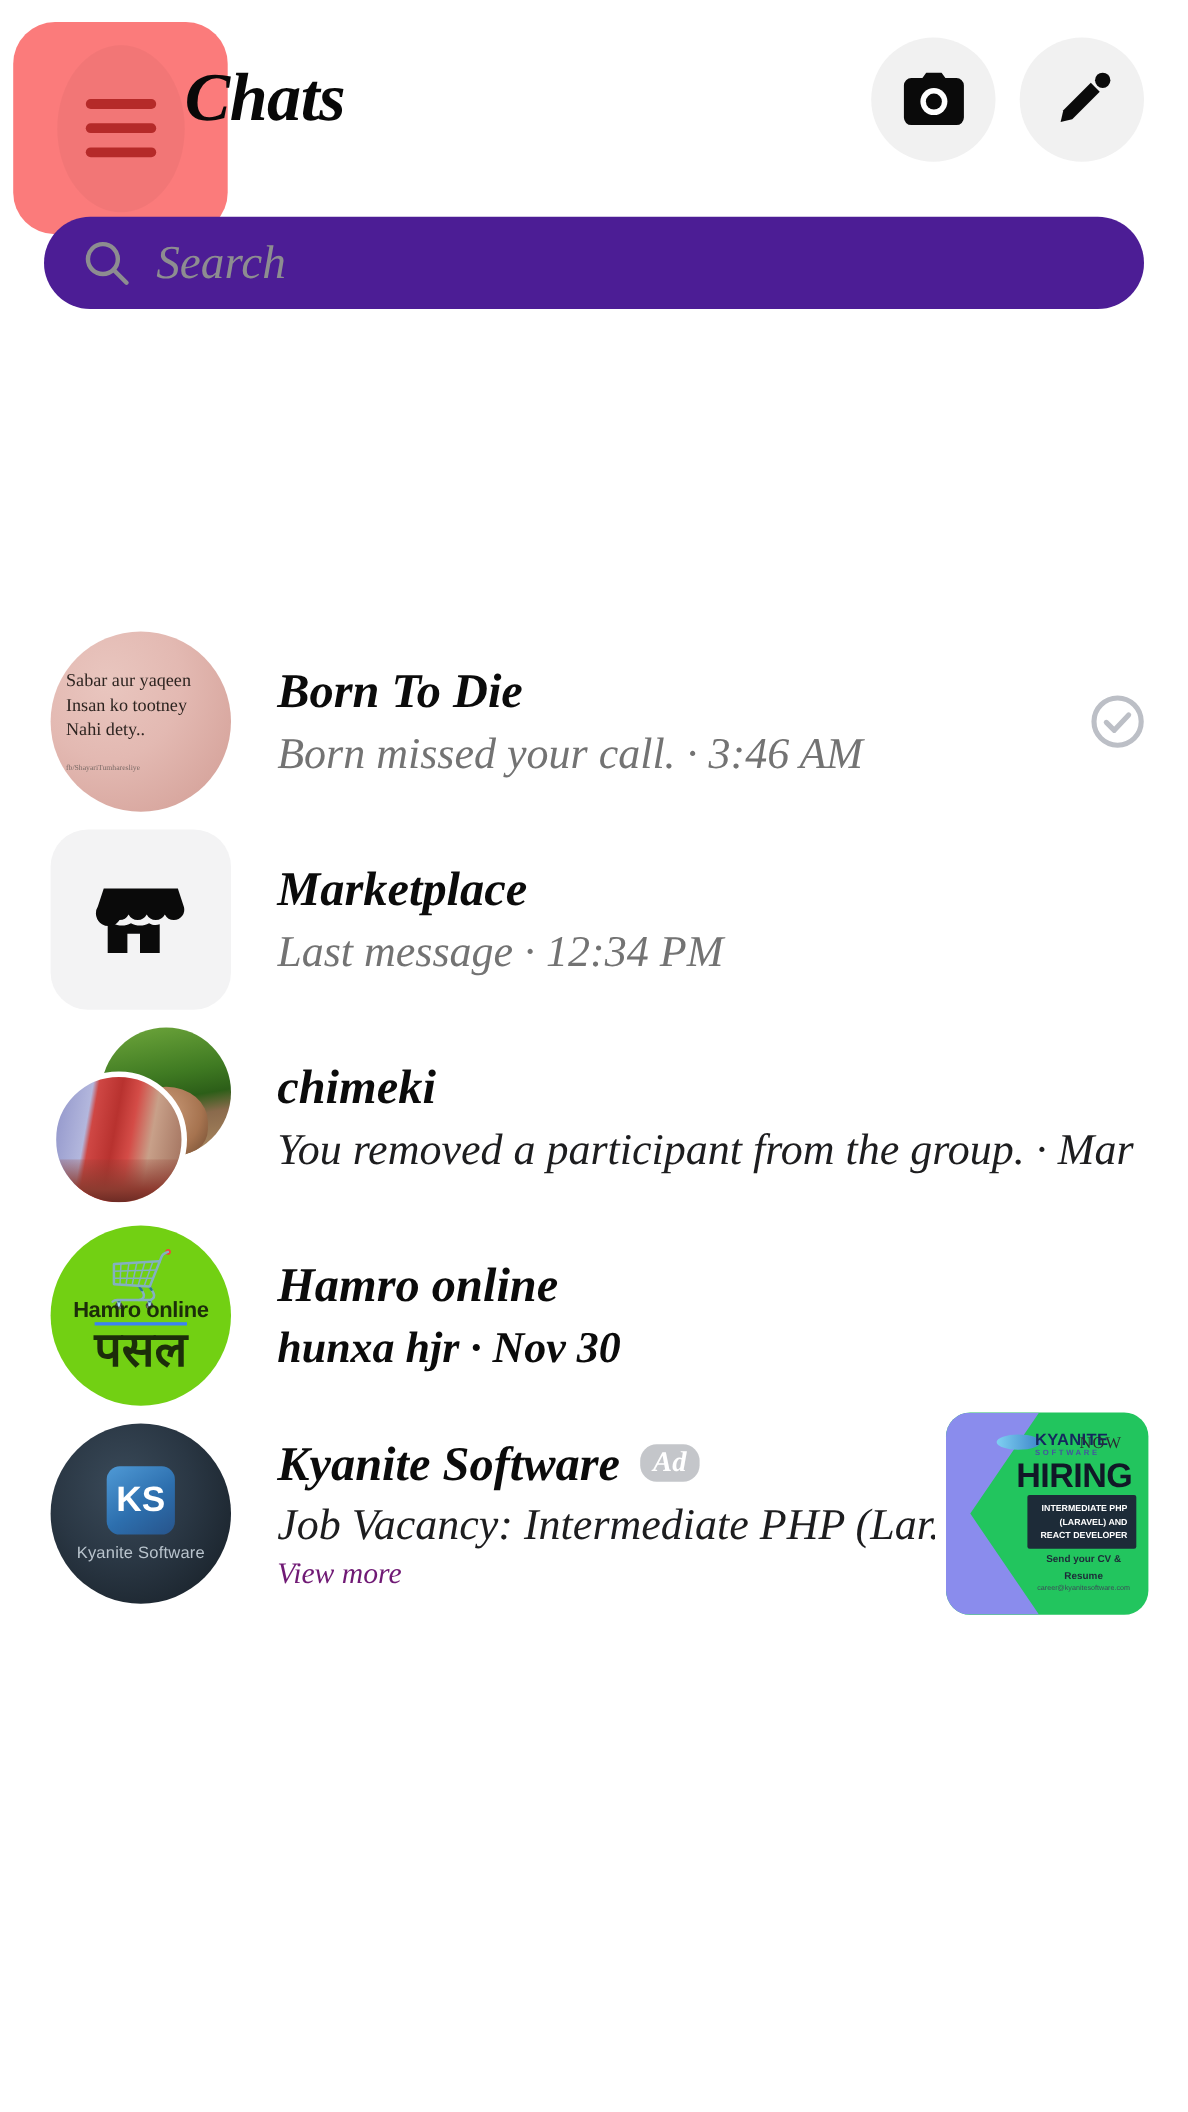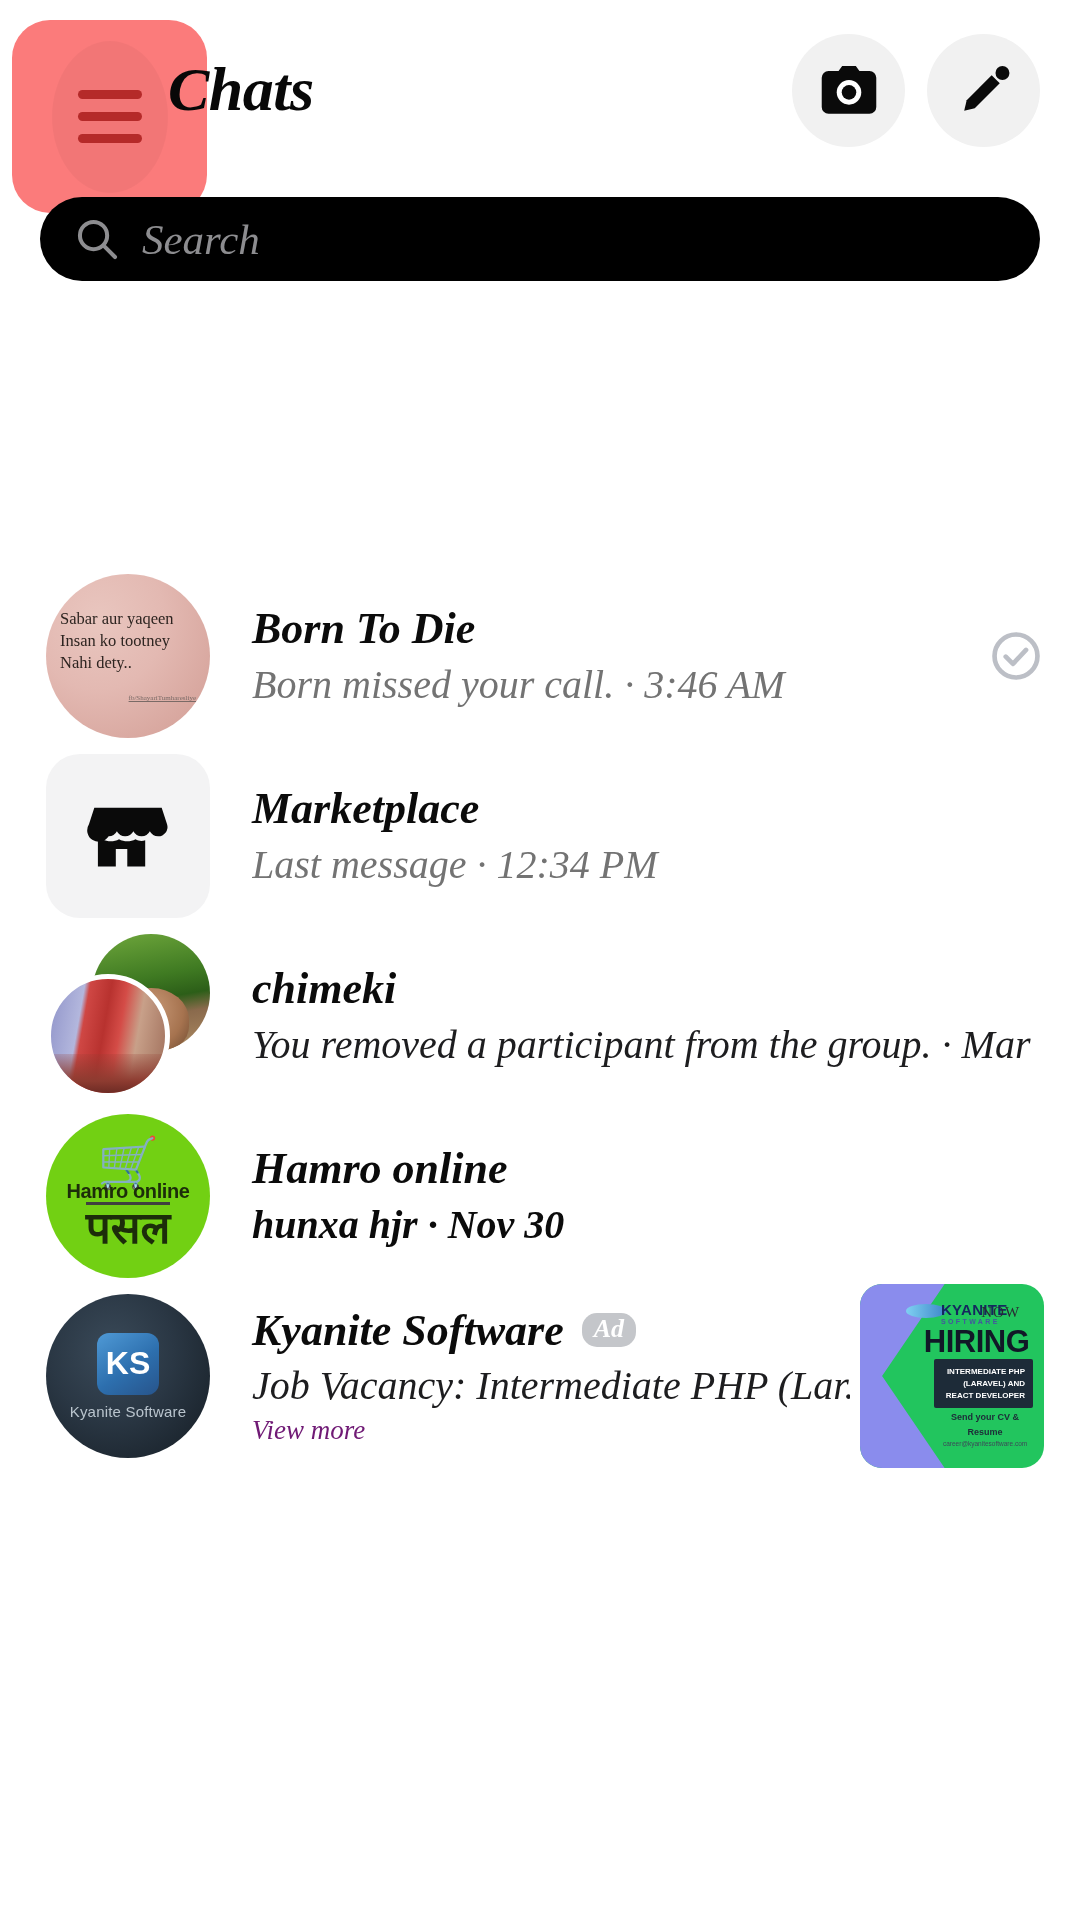--- a/index.html
+++ b/index.html
@@ -83,21 +83,21 @@
     display: flex;
     align-items: center;
     justify-content: center;
   }
   .icon-circle svg { display: block; }
 
   
   .search-wrap {
     margin: 0 40px;
     height: 84px;
-    background: #000000;
+    background: #4c1d95;
     border-radius: 42px;
     display: flex;
     align-items: center;
     padding: 0 34px;
     position: relative;
     top: -15px;
   }
   .search-icon { width: 46px; height: 46px; flex: 0 0 auto; margin-right: 22px; }
   .search-input {
     border: 0;
@@ -150,21 +150,21 @@
   }
   .av-quote span {
     font-family: "Liberation Serif", serif;
     font-style: normal;
     font-size: 16.5px;
     line-height: 1.34;
     color: #2d2420;
     white-space: nowrap;
   }
   .av-quote .cred {
-    font-size: 7px; color: #7a6a66; margin-top: 20px; text-align: right; padding-right: 4px; text-decoration: underline;
+    font-size: 7px; color: #7a6a66; margin-top: 20px; text-align: left; padding-right: 4px;
   }
 
   
   .av-group { position: relative; width: 164px; height: 164px; }
   .av-group .g1 {
     position: absolute; right: 0; top: 0;
     width: 118px; height: 118px; border-radius: 50%;
     overflow: hidden;
     background: linear-gradient(170deg, #6fa73c 0%, #3f7a22 38%, #2c5e18 55%, #8a6a4c 68%, #b08d63 100%);
   }
@@ -192,21 +192,21 @@
     color: #1c2d0a;
   }
   .av-hamro .cart { font-size: 50px; line-height: 0.8; margin-bottom: -2px; letter-spacing: -2px; }
   .av-hamro .t1 {
     font-family: "Liberation Sans", sans-serif; font-style: normal;
     font-weight: 700; font-size: 20px; letter-spacing: -0.4px; line-height: 1;
   }
   .av-hamro .t2 {
     font-family: "Liberation Sans", sans-serif; font-style: normal;
     font-weight: 700; font-size: 44px; line-height: 1; margin-top: 1px;
-    border-top: 3px solid #404040; padding-top: 1px;
+    border-top: 3px solid #3b82f6; padding-top: 1px;
   }
 
   
   .av-kyanite {
     background: radial-gradient(ellipse at 40% 35%, #3a4a59 0%, #2a3744 45%, #141c23 100%);
     display: flex; flex-direction: column; align-items: center; justify-content: center;
   }
   .av-kyanite .ks {
     width: 62px; height: 62px; border-radius: 12px;
     background: linear-gradient(145deg, #4f9ad6 0%, #2d6fae 55%, #27548b 100%);

